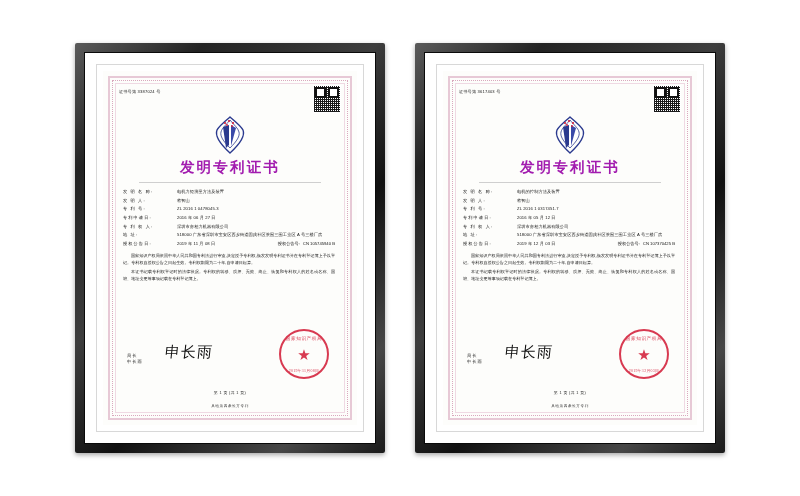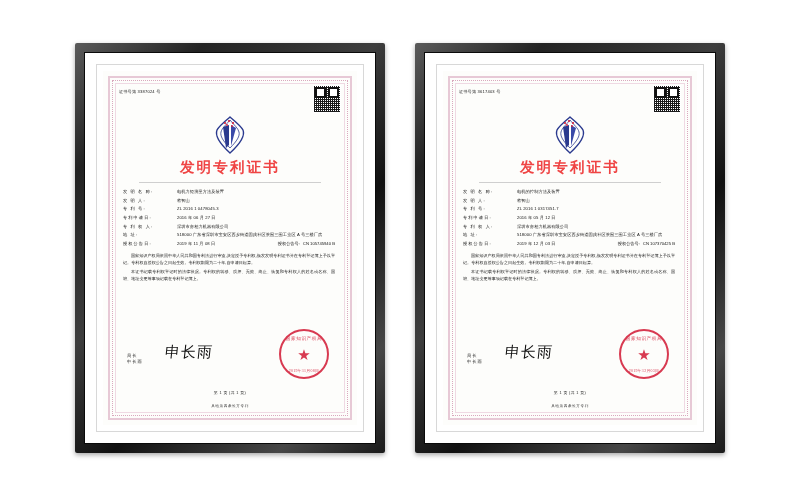--- a/index.html
+++ b/index.html
@@ -137,21 +137,21 @@
     width: 40px;
     height: 42px;
   }
   
   .cert-title {
     text-align: center;
     font-family: "Liberation Serif", serif;
     font-weight: bold;
     font-size: 14.5px;
     letter-spacing: 2.2px;
-    color: #ef4444;
+    color: #a21caf;
     margin-top: 1px;
   }
   .title-rule {
     width: 82%;
     height: 1px;
     background: #cfcfcf;
     margin: 5px auto 6px auto;
   }
 
   

